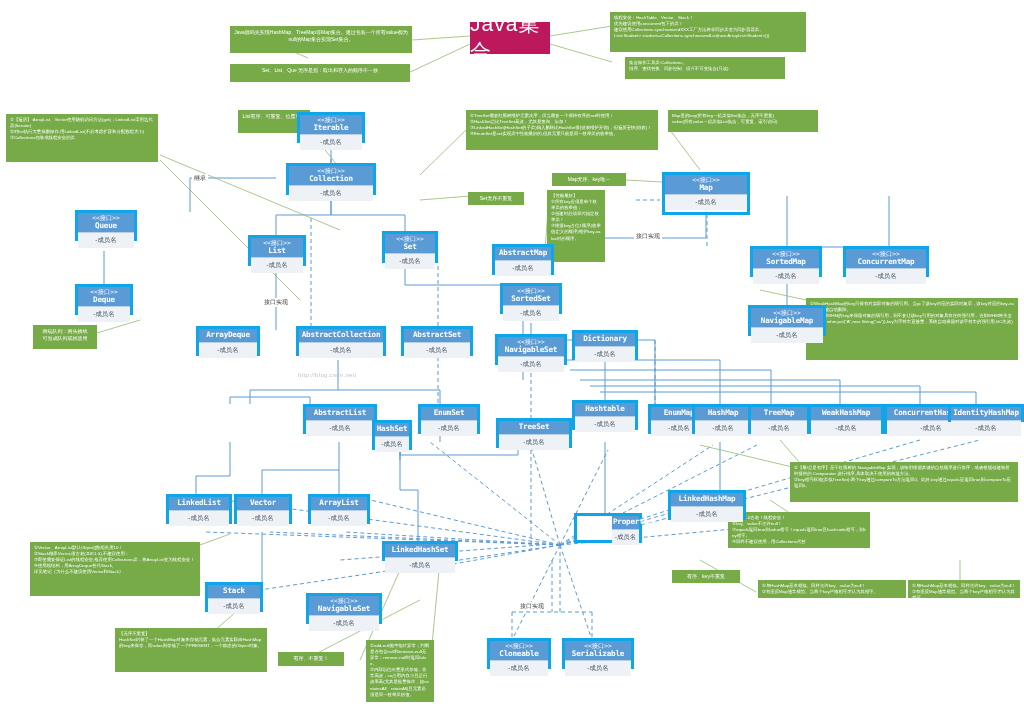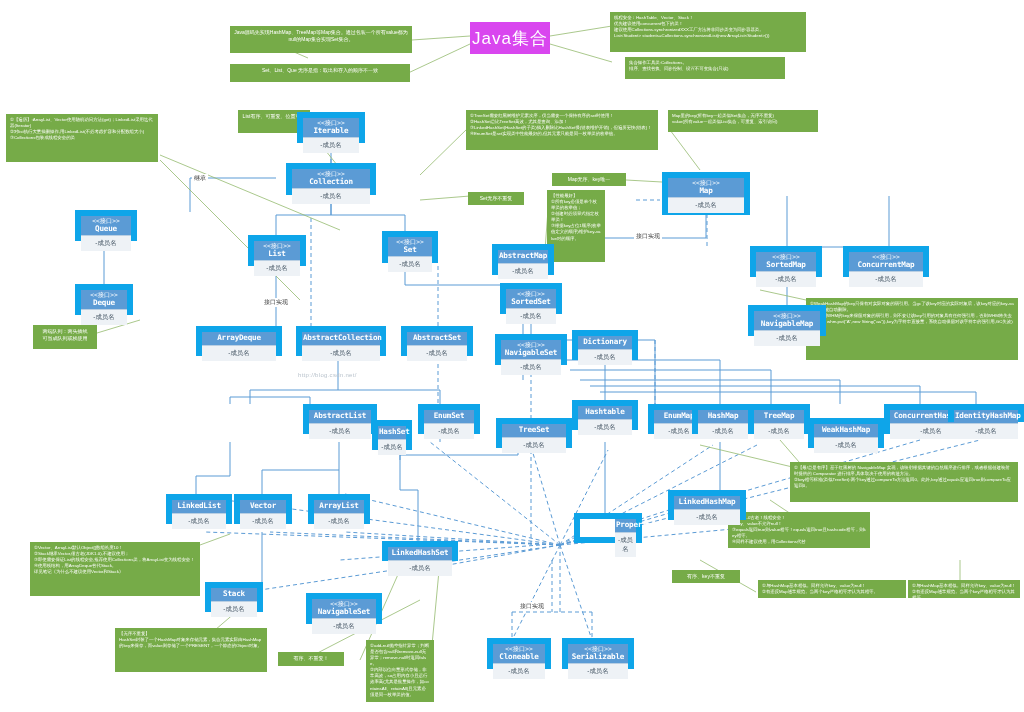--- a/index.html
+++ b/index.html
@@ -1,40 +1,40 @@
 <!DOCTYPE html>
 <html><head>
 <meta charset="utf-8">
 <style>
   html,body{margin:0;padding:0;background:#ffffff;}
   body{font-family:"Liberation Sans","DejaVu Sans",sans-serif;}
   #canvas{position:relative;width:1024px;height:712px;overflow:hidden;background:#fff;}
   #wires{position:absolute;left:0;top:0;width:1024px;height:712px;}
 
   
-  .uml{position:absolute;background:#fff;border:6px solid #0ea5e9;box-sizing:border-box;
+  .uml{position:absolute;background:#fff;border:3px solid #0ea5e9;box-sizing:border-box;
        box-shadow:0 0 0 0 rgba(0,0,0,0);}
   .uml .hd{background:#5b9bd5;color:#ffffff;text-align:center;
            font-family:"DejaVu Sans Mono","Liberation Mono",monospace;
            line-height:1.05;padding:2px 1px 3px 1px;}
   .uml .st{display:block;font-size:6.2px;letter-spacing:0px;}
   .uml .nm{display:block;font-size:7.6px;font-weight:bold;letter-spacing:-0.2px;white-space:nowrap;}
   .uml .bd{background:#eef2f6;color:#4a5a68;text-align:center;font-size:6.4px;
            padding:3px 1px 3px 1px;border-top:1px solid #b9cfe3;}
 
   
   .note{position:absolute;background:#76ab48;color:#ffffff;box-sizing:border-box;
         font-size:4.4px;line-height:1.38;padding:3px 4px;letter-spacing:0px;
         overflow:hidden;word-break:break-all;}
   .note.c{text-align:center;}
   .note.mid{font-size:5.0px;}
 
   
-  .title{position:absolute;background:#d946ef;color:#fff;display:flex;align-items:center;
-         justify-content:center;font-size:17px;letter-spacing:1px;}
+  .title{position:absolute;background:#be185d;color:#fff;display:flex;align-items:center;
+         justify-content:center;font-size:21px;letter-spacing:1px;}
 
   .wm{position:absolute;color:#b9c3cc;font-size:6px;letter-spacing:.3px;}
   .edgelbl{position:absolute;font-size:6px;color:#3a3a3a;background:#fff;padding:0 2px;white-space:nowrap;}
 </style>
 </head>
 <body>
 
 <div id="canvas">
 
   <svg id="wires" viewBox="0 0 1024 712">
@@ -359,21 +359,21 @@
   </div>
 
   <div class="uml" style="left:492px;top:244px;width:62px;height:31px;">
     <div class="hd">
       <span class="st"></span>
       <span class="nm">AbstractMap</span>
     </div>
     <div class="bd">-成员名</div>
   </div>
 
-  <div class="uml" style="left:196px;top:326px;width:86px;height:30px;">
+  <div class="uml" style="left:196px;top:326px;width:64px;height:30px;">
     <div class="hd">
       <span class="st"></span>
       <span class="nm">ArrayDeque</span>
     </div>
     <div class="bd">-成员名</div>
   </div>
 
   <div class="uml" style="left:296px;top:326px;width:90px;height:30px;">
     <div class="hd">
       <span class="st"></span>
@@ -440,21 +440,21 @@
   </div>
 
   <div class="uml" style="left:748px;top:404px;width:62px;height:30px;">
     <div class="hd">
       <span class="st"></span>
       <span class="nm">TreeMap</span>
     </div>
     <div class="bd">-成员名</div>
   </div>
 
-  <div class="uml" style="left:808px;top:418px;width:76px;height:30px;">
+  <div class="uml" style="left:808px;top:404px;width:76px;height:30px;">
     <div class="hd">
       <span class="st"></span>
       <span class="nm">WeakHashMap</span>
     </div>
     <div class="bd">-成员名</div>
   </div>
 
   <div class="uml" style="left:884px;top:404px;width:94px;height:30px;">
     <div class="hd">
       <span class="st"></span>

